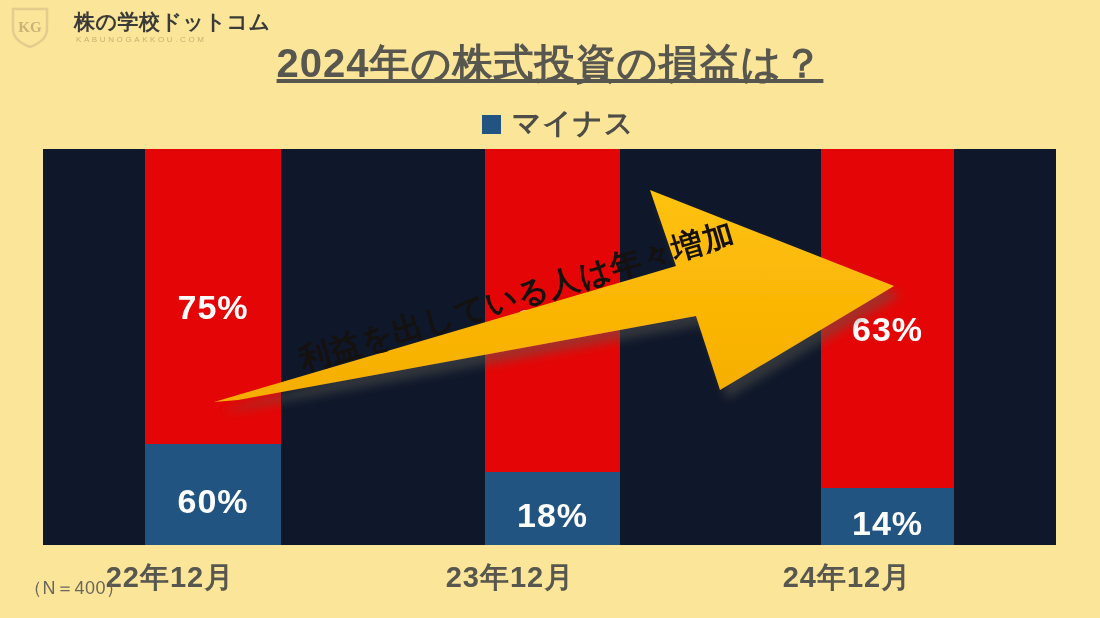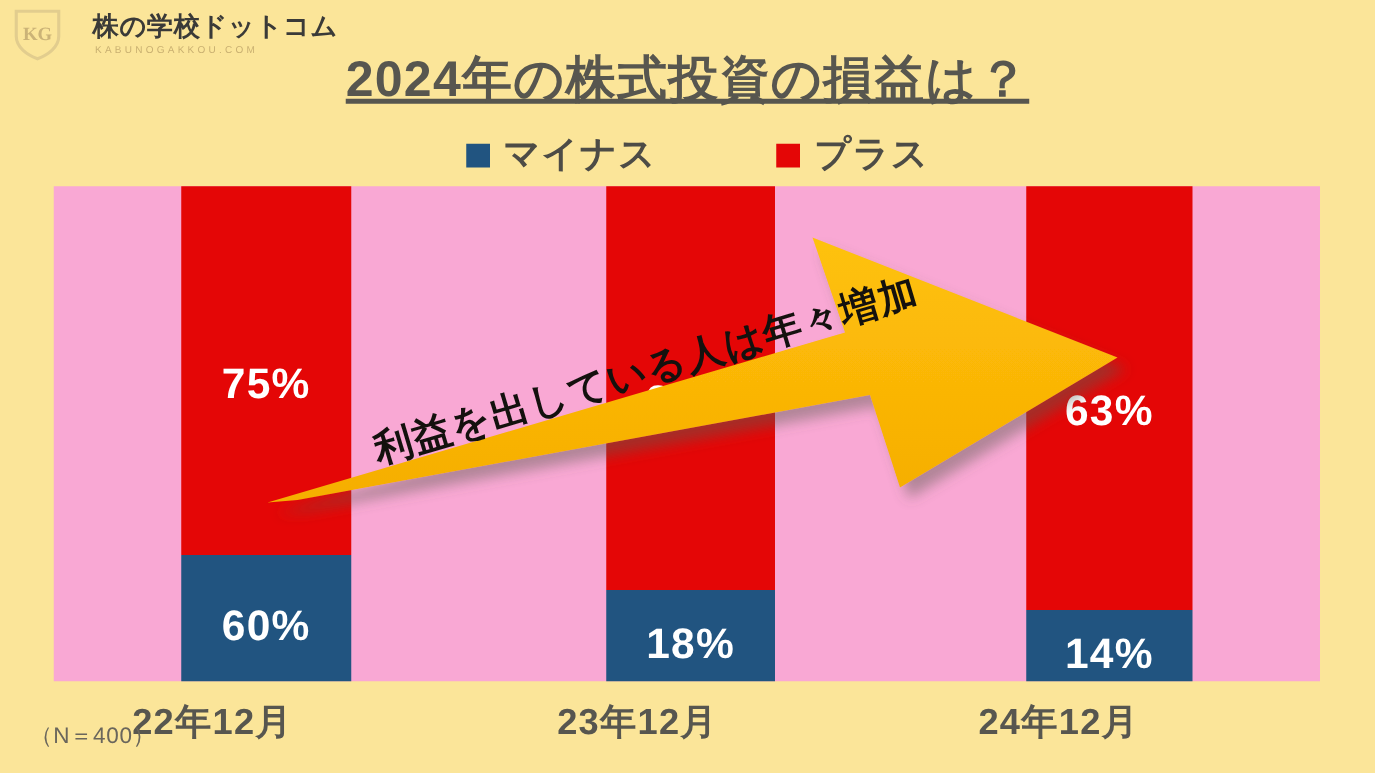--- a/index.html
+++ b/index.html
@@ -92,21 +92,21 @@
     font-weight: 700;
     color: #4d4c46;
     letter-spacing: 1px;
   }
 
   
   #plot-area {
     position: absolute;
     left: 43px; top: 149px;
     width: 1013px; height: 396px;
-    background: #f9a8d4;
+    background: #0f172a;
   }
   .bar-slot {
     position: absolute;
     top: 0;
     height: 396px;
   }
   .bar-seg {
     position: absolute;
     left: 0;
     width: 100%;
@@ -179,24 +179,20 @@
     <div id="logo-sub">KABUNOGAKKOU.COM</div>
   </div>
 </div>
 
 <div id="chart-title">2024年の株式投資の損益は？</div>
 
 <div id="legend">
   <div class="legend-item">
     <span class="legend-swatch" style="background:#215480"></span>
     <span class="legend-label">マイナス</span>
-  </div>
-  <div class="legend-item">
-    <span class="legend-swatch" style="background:#e40606"></span>
-    <span class="legend-label">プラス</span>
   </div>
 </div>
 
 <div id="plot-area">
 
   <div class="bar-slot" style="left:102px; width:136px;">
     <div class="bar-seg seg-plus" style="height:74.5%">
       <span class="bar-value">75%</span>
     </div>
     <div class="bar-seg seg-minus" style="height:25.5%">

